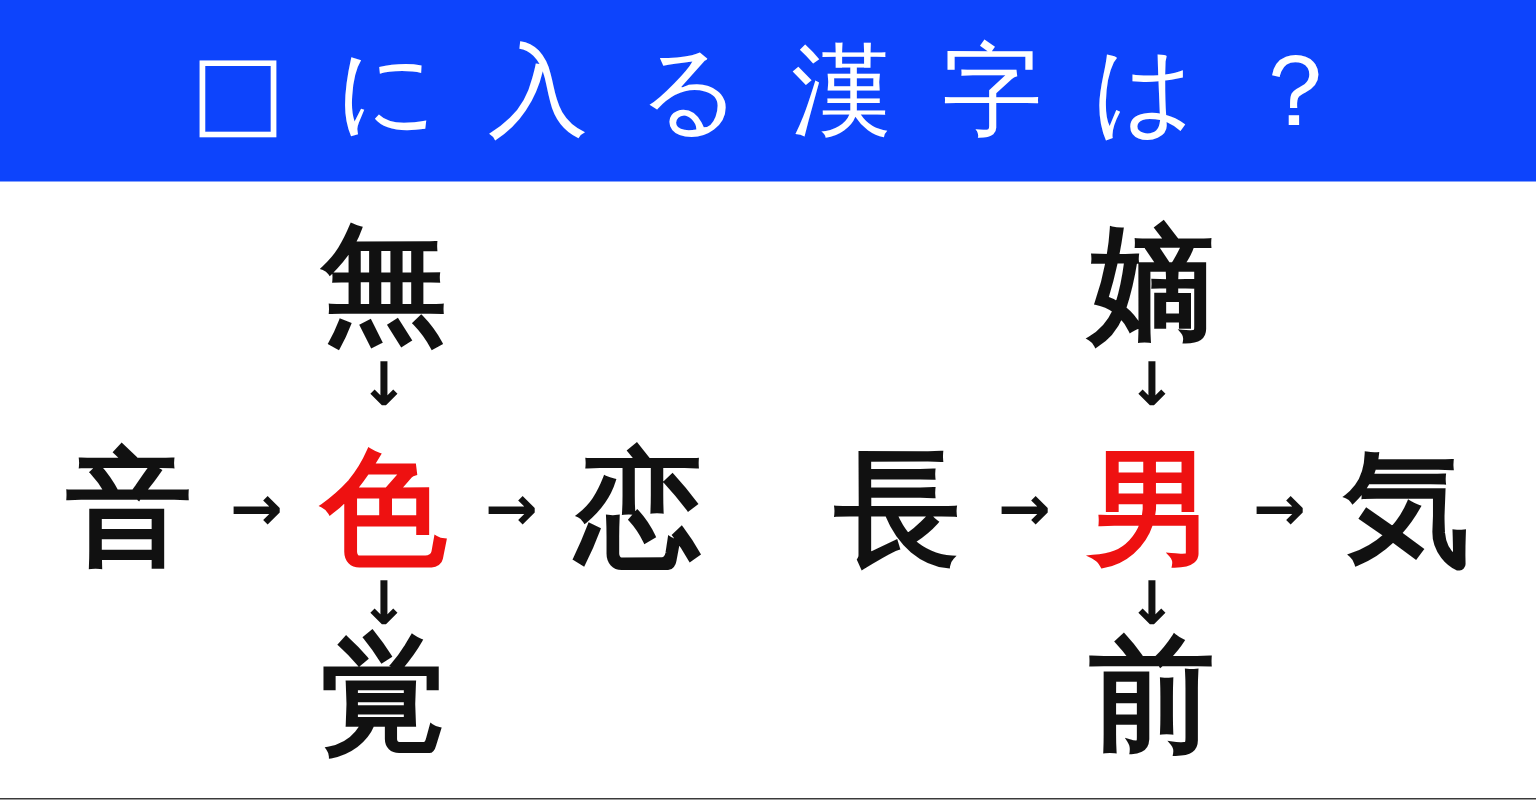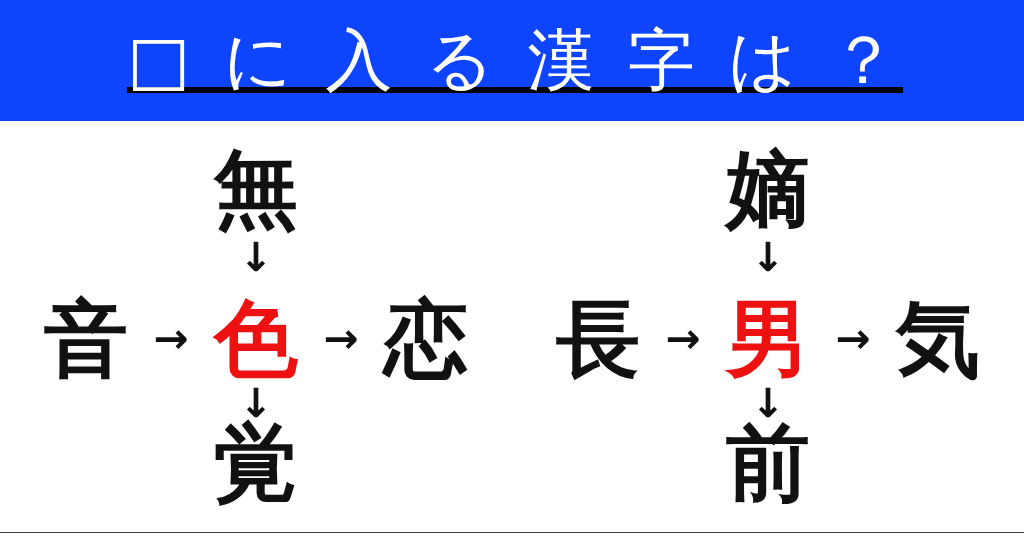--- a/index.html
+++ b/index.html
@@ -23,21 +23,20 @@
   #header-banner {
     position: absolute;
     left: 0;
     top: 0;
     width: 1024px;
     height: 121px;
     background: #0d44fc;
     display: flex;
     align-items: center;
     justify-content: center;
-    text-decoration: underline;
   }
   #header-title {
     color: #ffffff;
     font-size: 67px;
     line-height: 1;
     letter-spacing: 6px;
     font-weight: 500;
     white-space: nowrap;
     text-indent: 6px;
     font-family: "DejaVu Sans", "Liberation Sans", sans-serif;

